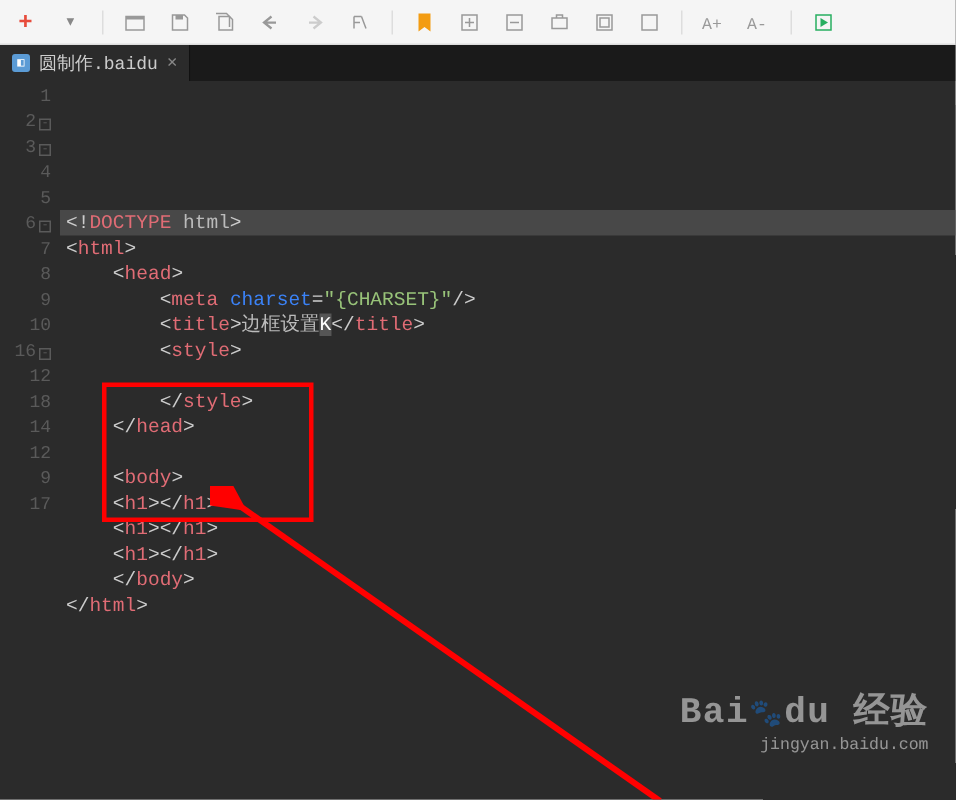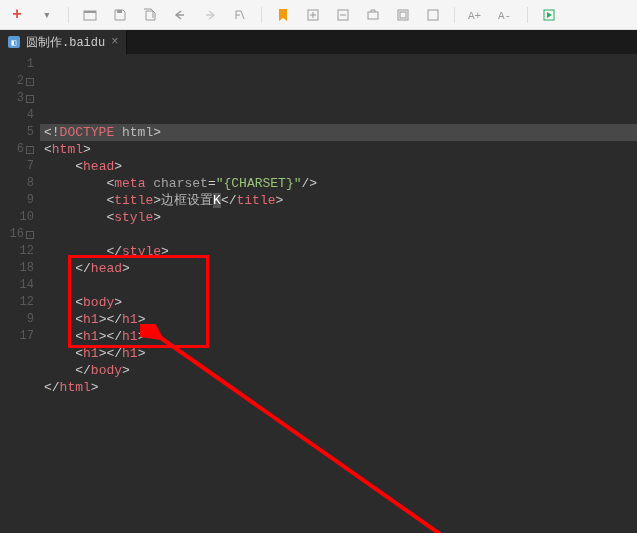--- a/index.html
+++ b/index.html
@@ -11,25 +11,25 @@
 .tbtn.orange { color: #f39c12; }
 .sep { width: 1px; height: 16px; background: #ddd; }
 .editor-wrap { height: calc(100% - 30px); background: #2b2b2b; display: flex; flex-direction: column; }
 .tabbar { height: 24px; background: #1a1a1a; display: flex; align-items: stretch; }
 .tab { background: #2b2b2b; display: flex; align-items: center; padding: 0 8px; gap: 6px; color: #ccc; font-size: 12px; border-right: 1px solid #111; }
 .tab-icon { width: 12px; height: 12px; background: #5b9bd5; border-radius: 2px; display: flex; align-items: center; justify-content: center; color: #fff; font-size: 8px; }
 .tab-close { color: #888; font-size: 12px; }
 .code-area { flex: 1; display: flex; position: relative; }
 .gutter { width: 40px; background: #2b2b2b; color: #5a5a5a; text-align: right; padding-right: 6px; line-height: 17px; font-size: 12px; padding-top: 2px; }
 .gutter .fold { display: inline-block; width: 8px; height: 8px; border: 1px solid #5a5a5a; margin-left: 2px; line-height: 6px; font-size: 8px; text-align: center; }
-.code { flex: 1; background: #2b2b2b; color: #ccc; line-height: 17px; font-size: 13px; padding-top: 2px; padding-left: 4px; white-space: pre; position: relative; }
+.code { flex: 1; background: #2b2b2b; color: #ccc; line-height: 17px; font-size: 13px; padding-top: 2px; padding-left: 4px; white-space: pre; position: relative; margin-top: 16px; }
 .highlight-line { position: absolute; left: 0; right: 0; height: 17px; background: #484848; top: 70px; z-index: 0; }
 .code-content { position: relative; z-index: 1; }
 .tagname { color: #e06c75; }
-.attr { color: #a3a3a3; }
+.attr { color: #3b82f6; }
 .str { color: #98c379; }
 .text { color: #bbb; }
 .bracket { color: #ccc; }
 .red-box { position: absolute; border: 3px solid #ff0000; z-index: 5; }
 .arrow-svg { position: absolute; z-index: 5; pointer-events: none; }
 .watermark { position: absolute; right: 18px; bottom: 30px; text-align: right; opacity: 0.5; z-index: 10; }
 .wm-logo { color: #fff; font-size: 24px; font-weight: bold; letter-spacing: 1px; }
 .wm-logo .paw { font-size: 18px; }
 .wm-sub { color: #fff; font-size: 11px; margin-top: 2px; }
 .line { display: block; height: 17px; }
@@ -175,13 +175,19 @@
         <defs>
             <marker id="ah" markerWidth="12" markerHeight="12" refX="2" refY="6" orient="auto">
               <path d="M12 0 L0 6 L12 12 z" fill="#ff0000"></path>
             </marker>
           </defs>
         <line x1="300" y1="210" x2="18" y2="12" stroke="#ff0000" stroke-width="4" marker-end="url(#ah)"></line>
       </svg>
     </div>
   </div>
 
+  <div class="watermark">
+    <div class="wm-logo">
+      <span>Bai</span><span class="paw">🐾</span><span>du</span> <span>经验</span>
+    </div>
+    <div class="wm-sub">jingyan.baidu.com</div>
+  </div>
 </div>
 
 </body></html>

